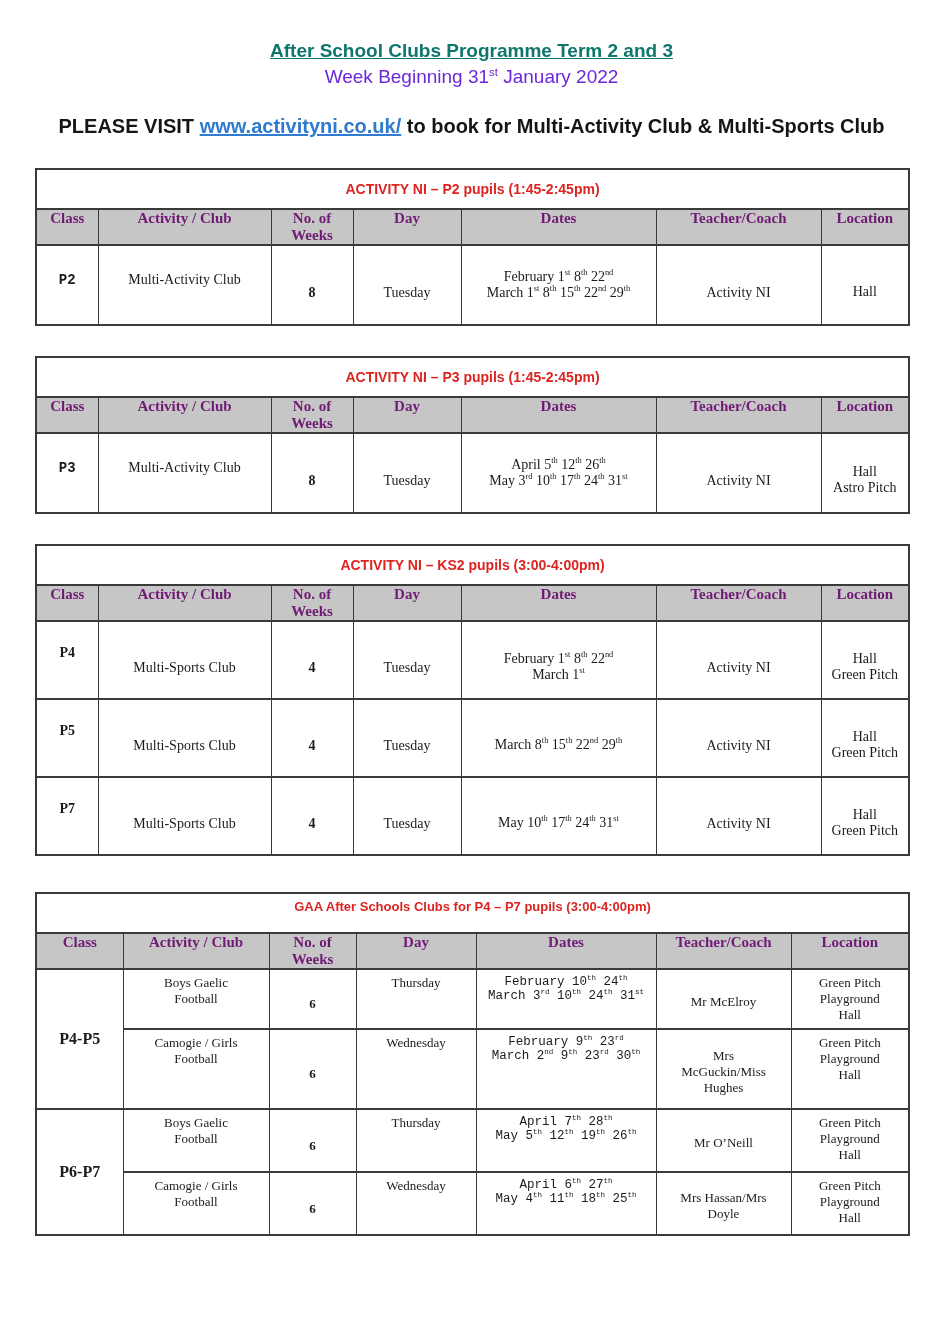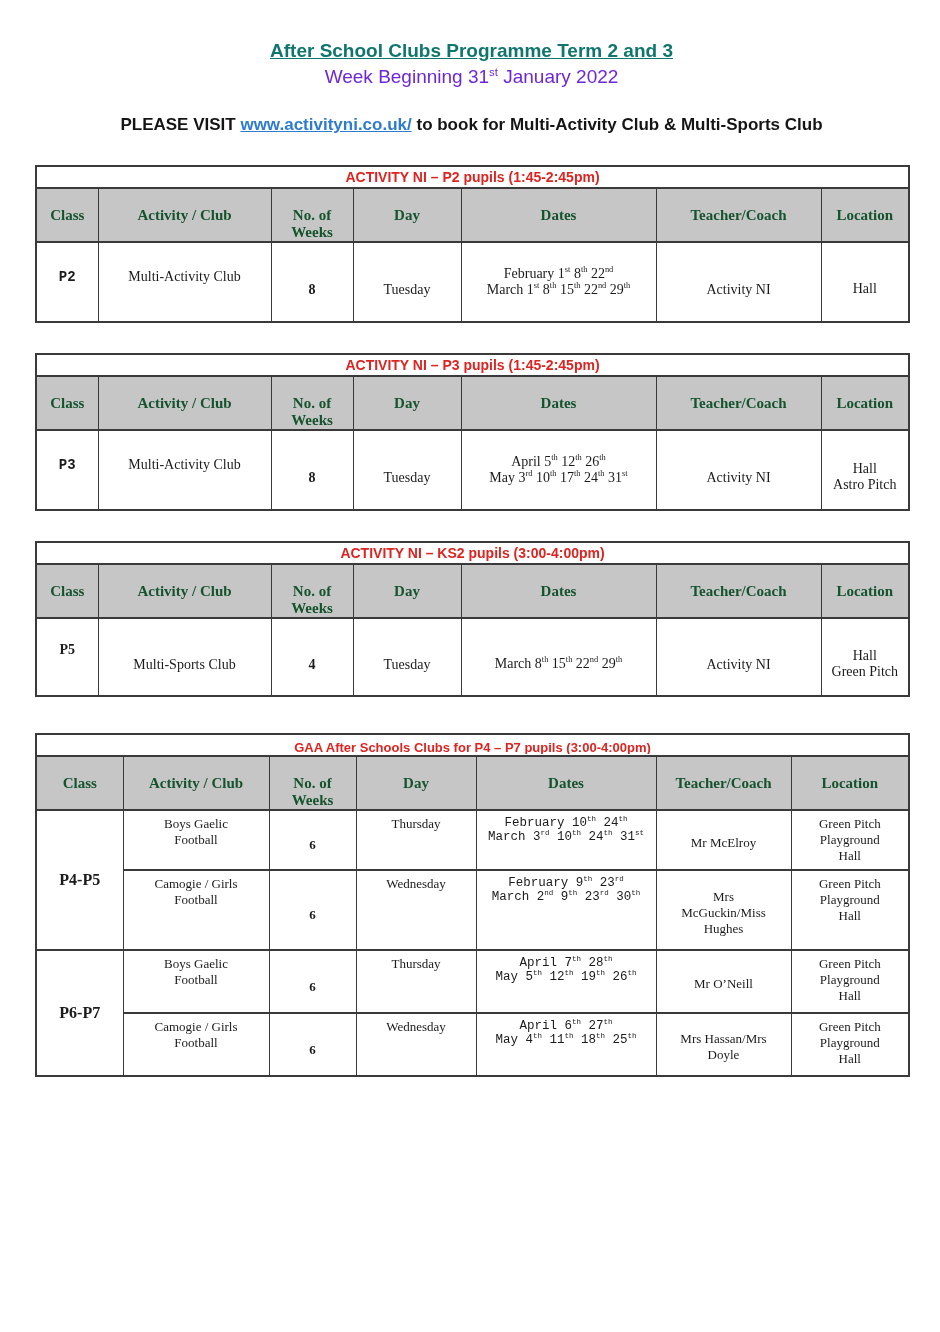--- a/index.html
+++ b/index.html
@@ -31,21 +31,21 @@
     text-align: center;
     font-family: "Liberation Sans", sans-serif;
     font-size: 19px;
     color: #6d28d9;
     margin: 0 0 27px 0;
   }
   .notice {
     margin: 0 0 30px 0;
     text-align: center;
     font-family: "Liberation Sans", sans-serif;
-    font-size: 17px; font-weight: bold;
+    font-size: 20px; font-weight: bold;
     color: #151515;
     white-space: nowrap;
   }
   .notice a {
     color: var(--link-blue);
     text-decoration: underline;
     cursor: pointer;
   }
 
   table.sched {
@@ -60,34 +60,34 @@
   .sched td, .sched th {
     border-left: 1px solid var(--border-col);
     border-right: 1px solid var(--border-col);
     border-top: 2px solid var(--border-col);
     border-bottom: 2px solid var(--border-col);
     text-align: center;
     padding: 0 4px;
     overflow: hidden;
   }
   .tbl-title {
-    height: 22px;
+    height: 40px;
     background: #fff;
     color: var(--title-red);
     font-family: "Liberation Sans", sans-serif;
     font-size: 15px; font-weight: bold;
   }
   .sched th {
     height: 36px;
     background: var(--header-gray);
     font-family: "Liberation Serif", serif;
     font-size: 15px; font-weight: bold;
     vertical-align: top;
-    padding-top: 18px;
-    color: #14532d;
+    padding-top: 0;
+    color: #701a75;
   }
   .sched td { font-size: 14px; }
   sup { font-size: 0.6em; vertical-align: super; line-height: 0; }
 
   
   .ca1{width:62px}.ca2{width:173px}.ca3{width:82px}.ca4{width:108px}.ca5{width:195px}.ca6{width:165px}.ca7{width:88px}
   
   .cg1{width:87px}.cg2{width:146px}.cg3{width:87px}.cg4{width:120px}.cg5{width:180px}.cg6{width:135px}.cg7{width:118px}
 
   
@@ -217,25 +217,43 @@
     <tr>
       <th>Class</th>
       <th>Activity / Club</th>
       <th>No. of Weeks</th>
       <th>Day</th>
       <th>Dates</th>
       <th>Teacher/Coach</th>
       <th>Location</th>
     </tr>
     <tr class="body-row">
+      <td class="c-class">P4</td>
+      <td class="c-activity">Multi-Sports Club</td>
+      <td class="c-weeks">4</td>
+      <td class="c-day">Tuesday</td>
+      <td class="c-dates">February 1<sup>st</sup> 8<sup>th</sup> 22<sup>nd</sup><br>March 1<sup>st</sup></td>
+      <td class="c-teacher">Activity NI</td>
+      <td class="c-location">Hall<br>Green Pitch</td>
+    </tr>
+    <tr class="body-row">
       <td class="c-class">P5</td>
       <td class="c-activity">Multi-Sports Club</td>
       <td class="c-weeks">4</td>
       <td class="c-day">Tuesday</td>
       <td class="c-dates">March 8<sup>th</sup> 15<sup>th</sup> 22<sup>nd</sup> 29<sup>th</sup></td>
+      <td class="c-teacher">Activity NI</td>
+      <td class="c-location">Hall<br>Green Pitch</td>
+    </tr>
+    <tr class="body-row">
+      <td class="c-class">P7</td>
+      <td class="c-activity">Multi-Sports Club</td>
+      <td class="c-weeks">4</td>
+      <td class="c-day">Tuesday</td>
+      <td class="c-dates">May 10<sup>th</sup> 17<sup>th</sup> 24<sup>th</sup> 31<sup>st</sup></td>
       <td class="c-teacher">Activity NI</td>
       <td class="c-location">Hall<br>Green Pitch</td>
     </tr>
   </tbody>
     </table>
 
   <table class="sched t-gaa last">
     <colgroup>
         <col class="cg1">
         <col class="cg2">

